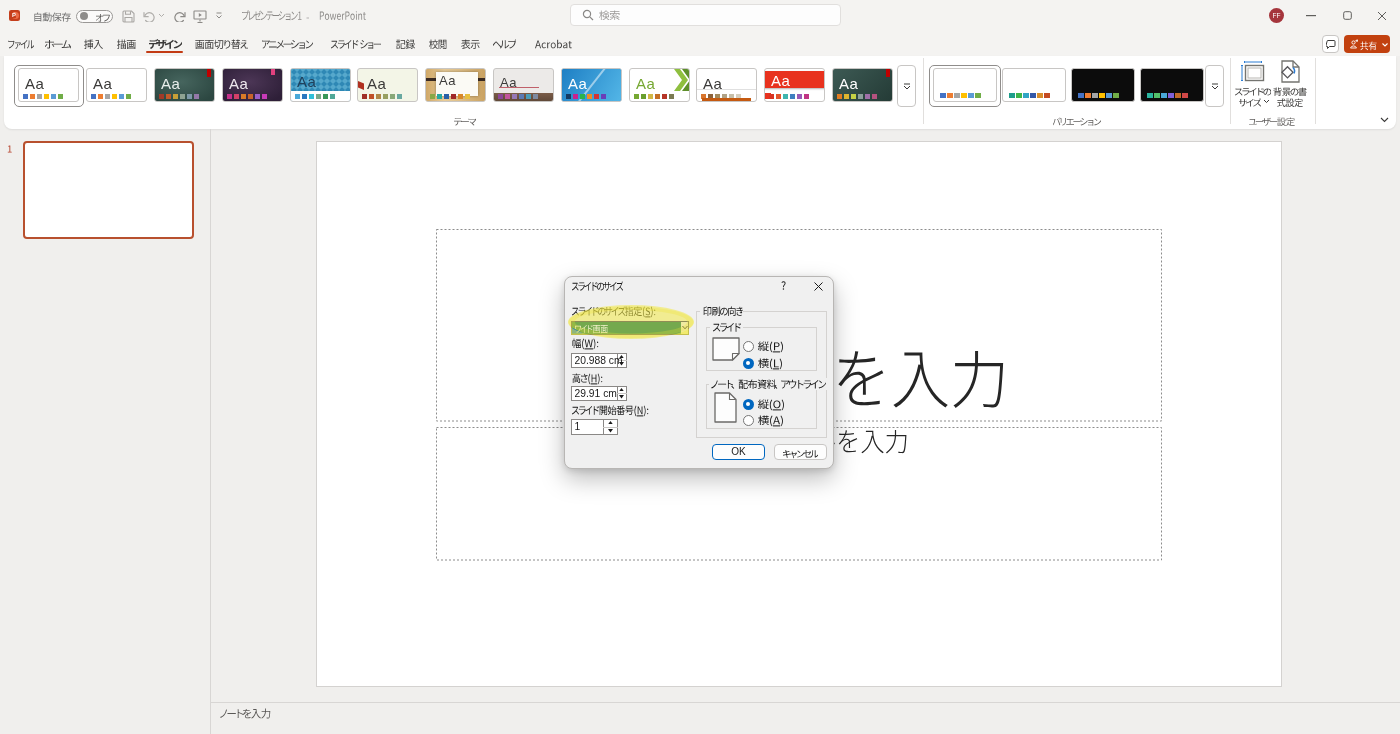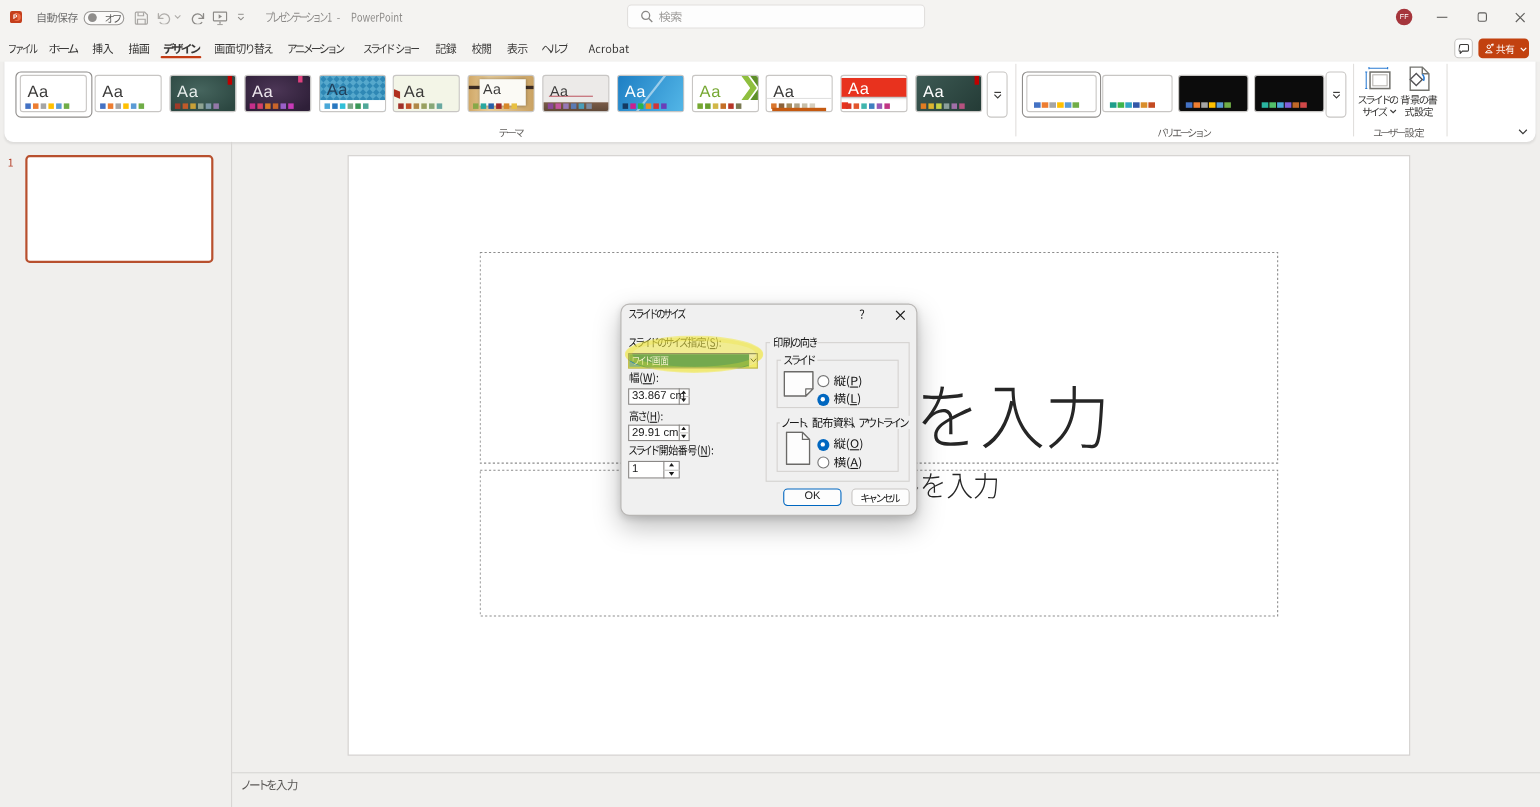--- a/index.html
+++ b/index.html
@@ -538,21 +538,21 @@
       </svg></div>
 <div class="a" style="left:571px;top:352.5px;width:56px;height:15px;background:#fff;border:1px solid #8a8886"></div>
     <div class="a" style="left:616.5px;top:352.5px;width:1px;height:15px;background:#8a8886"></div>
     <div class="a" style="left:616.5px;top:360.0px;width:10.5px;height:1px;background:#c8c6c4"></div>
     <svg class="a" style="left:619.2px;top:354.5px" width="5" height="3.4" viewBox="0 0 5 3.4">
       <path d="M2.5 0 L5 3.4 H0 Z" fill="#1a1a1a"></path>
     </svg>
     <svg class="a" style="left:619.2px;top:362.3px" width="5" height="3.4" viewBox="0 0 5 3.4">
       <path d="M0 0 H5 L2.5 3.4 Z" fill="#1a1a1a"></path>
     </svg>
-    <div class="a" style="left:574.5px;top:352.5px;height:15px;font-size:10.3px;line-height:15px;color:#1a1a1a;font-family:'Liberation Sans'">33.867 cm</div>
+    <div class="a" style="left:574.5px;top:352.5px;height:15px;font-size:10.3px;line-height:15px;color:#1a1a1a;font-family:'Liberation Sans'">20.988 cm</div>
 <div style="position:absolute;left:572.0px;top:372.8px;"><svg width="31.0" height="13.7" viewBox="0 -9.2 31.0 13.7">
         <g transform="scale(0.8756,1.0)">
           <path d="M2.9 -6.0H7.0V-5.0H2.9ZM2.2 -6.5V-4.4H7.8V-6.5ZM4.5 -8.8V-7.8H0.4V-7.1H9.5V-7.8H5.3V-8.8ZM0.9 -3.7V0.8H1.7V-3.0H8.4V-0.1C8.4 0.0 8.3 0.1 8.1 0.1C8.0 0.1 7.4 0.1 6.7 0.1C6.8 0.3 6.9 0.6 6.9 0.8C7.8 0.8 8.4 0.8 8.7 0.7C9.1 0.6 9.2 0.3 9.2 -0.1V-3.7ZM3.7 -1.8H6.3V-0.7H3.7ZM3.0 -2.4V0.4H3.7V-0.1H7.0V-2.4Z M11.9 -3.3 11.1 -3.5C10.8 -2.8 10.6 -2.3 10.6 -1.7C10.6 -0.3 11.8 0.4 13.8 0.4C15.0 0.4 15.9 0.3 16.5 0.2L16.6 -0.6C15.8 -0.5 14.9 -0.4 13.9 -0.4C12.3 -0.4 11.4 -0.8 11.4 -1.8C11.4 -2.3 11.6 -2.8 11.9 -3.3ZM10.3 -6.6 10.3 -5.8C11.9 -5.6 13.5 -5.6 14.7 -5.8C15.1 -4.9 15.6 -4.0 16.0 -3.4C15.6 -3.4 14.8 -3.5 14.2 -3.5L14.2 -2.8C14.9 -2.8 16.2 -2.7 16.7 -2.5L17.1 -3.1C17.0 -3.3 16.8 -3.5 16.7 -3.7C16.3 -4.2 15.8 -5.0 15.5 -5.8C16.2 -5.9 17.0 -6.1 17.7 -6.3L17.6 -7.1C16.9 -6.9 16.0 -6.7 15.2 -6.6C15.0 -7.2 14.8 -7.9 14.7 -8.4L13.8 -8.3C13.9 -8.0 14.0 -7.7 14.1 -7.4L14.4 -6.5C13.3 -6.4 11.8 -6.4 10.3 -6.6Z M20.3 2.1 20.8 1.8C19.9 0.3 19.5 -1.5 19.5 -3.3C19.5 -5.0 19.9 -6.8 20.8 -8.3L20.3 -8.6C19.3 -7.0 18.7 -5.3 18.7 -3.3C18.7 -1.2 19.3 0.5 20.3 2.1Z M22.4 0.0H23.3V-3.6H26.9V0.0H27.9V-7.7H26.9V-4.5H23.3V-7.7H22.4Z M30.0 2.1C30.9 0.5 31.5 -1.2 31.5 -3.3C31.5 -5.3 30.9 -7.0 30.0 -8.6L29.4 -8.3C30.3 -6.8 30.7 -5.0 30.7 -3.3C30.7 -1.5 30.3 0.3 29.4 1.8Z M33.9 -4.1C34.3 -4.1 34.6 -4.4 34.6 -4.8C34.6 -5.3 34.3 -5.6 33.9 -5.6C33.6 -5.6 33.3 -5.3 33.3 -4.8C33.3 -4.4 33.6 -4.1 33.9 -4.1ZM33.9 0.1C34.3 0.1 34.6 -0.2 34.6 -0.6C34.6 -1.0 34.3 -1.3 33.9 -1.3C33.6 -1.3 33.3 -1.0 33.3 -0.6C33.3 -0.2 33.6 0.1 33.9 0.1Z" fill="#1a1a1a"></path>
           <rect x="21.3" y="1.2" width="7.6" height="1.0" fill="#1a1a1a"></rect>
         </g>
       </svg></div>
 <div class="a" style="left:571px;top:385.5px;width:56px;height:15px;background:#fff;border:1px solid #8a8886"></div>
     <div class="a" style="left:616.5px;top:385.5px;width:1px;height:15px;background:#8a8886"></div>
     <div class="a" style="left:616.5px;top:393.0px;width:10.5px;height:1px;background:#c8c6c4"></div>
     <svg class="a" style="left:619.2px;top:387.5px" width="5" height="3.4" viewBox="0 0 5 3.4">

